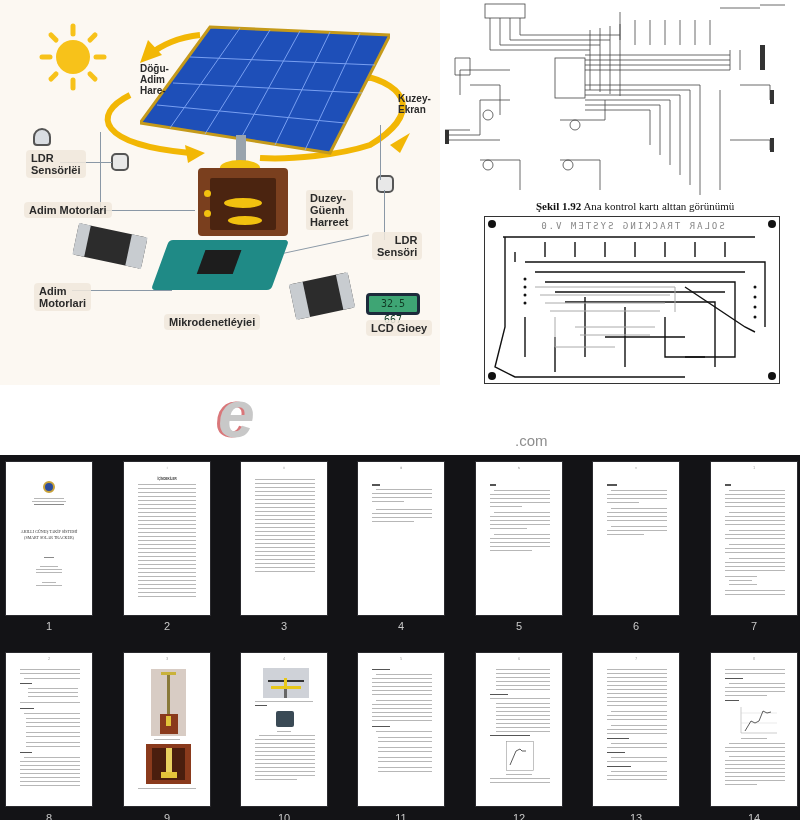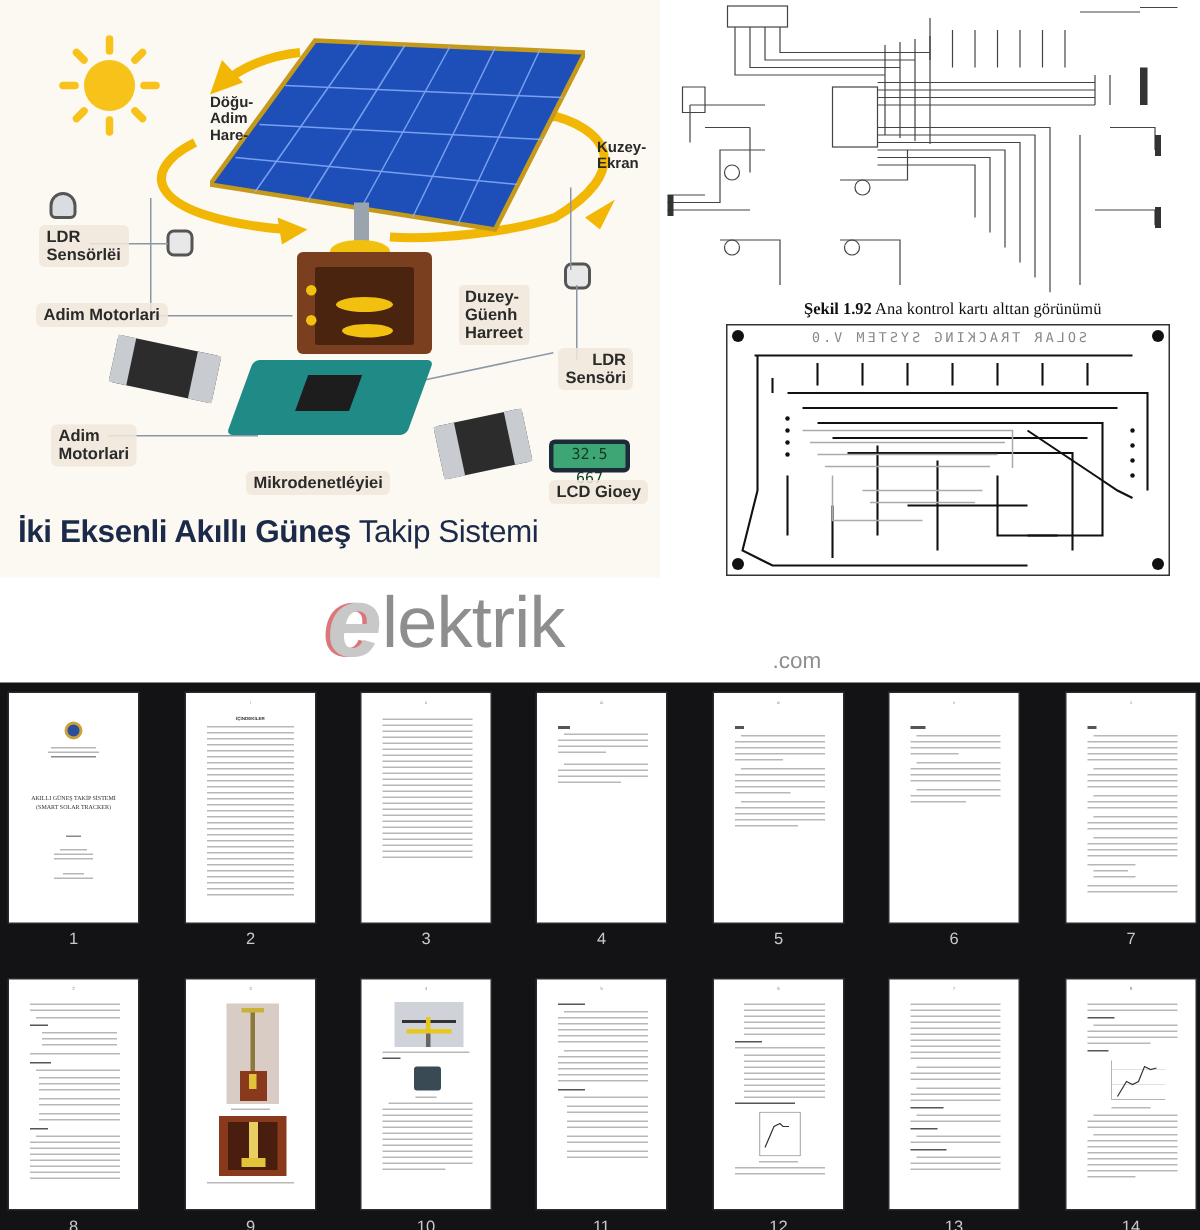--- a/index.html
+++ b/index.html
@@ -149,23 +149,20 @@
     <div class="plain-label" style="left:306px;top:190px;white-space:pre;font-size:11px;line-height:12px;background:rgba(240,232,220,0.85);padding:2px 4px;border-radius:3px;">Duzey-
 Güenh
 Harreet</div>
     <div class="callout" style="left:372px;top:232px;white-space:pre;text-align:right;">LDR
 Sensöri</div>
     <div class="callout" style="left:34px;top:283px;white-space:pre;text-align:left;">Adim
 Motorlari</div>
     <div class="callout" style="left:164px;top:314px;">Mikrodenetléyiei</div>
     <div class="callout" style="left:366px;top:320px;">LCD Gioey</div>
 
-    <div class="main-title">
-      <span>İki Eksenli Akıllı Güneş</span><span class="light"> Takip Sistemi</span>
-    </div>
   </div>
 
   <div class="schem">
     <svg style="position:absolute;left:0;top:0;width:360px;height:195px" viewBox="0 0 360 195">
       <g stroke="#444" stroke-width="0.8" fill="none">
         <rect x="45" y="4" width="40" height="14"></rect>
         <rect x="115" y="58" width="30" height="40"></rect>
         <path d="M50 18 V50 H150 M60 18 V45 H160 M70 18 V40 H170 M80 18 V35 H180"></path>
         <path d="M150 30 V90 M160 28 V92 M170 26 V94 M180 24 V96"></path>
         <path d="M180 12 V40 M195 20 V45 M210 20 V45 M225 20 V45 M240 20 V45 M255 20 V45 M270 20 V45"></path>
@@ -218,21 +215,20 @@
         <circle cx="270" cy="70" r="1.5"></circle>
           <circle cx="270" cy="80" r="1.5"></circle>
           <circle cx="270" cy="90" r="1.5"></circle>
           <circle cx="270" cy="100" r="1.5"></circle>
       </g>
     </svg>
   </div>
 
   <div class="wm">
     <span class="wm-e">e</span>
-    <span class="wm-lektrik">lektrik</span>
     <span class="wm-com">.com</span>
   </div>
 
   <div class="viewer">
 
     <div class="thumb" style="left:6px;top:7px;">
       <div style="position:absolute;left:37px;top:19px;width:12px;height:12px;border-radius:50%;background:#2c4c9c;border:2px solid #c8a23a;"></div>
       <div class="tline" style="left:28px;right:28px;top:36px;"></div>
       <div class="tline" style="left:26px;right:26px;top:39px;"></div>
       <div class="tline dark" style="left:28px;right:28px;top:42px;"></div>

